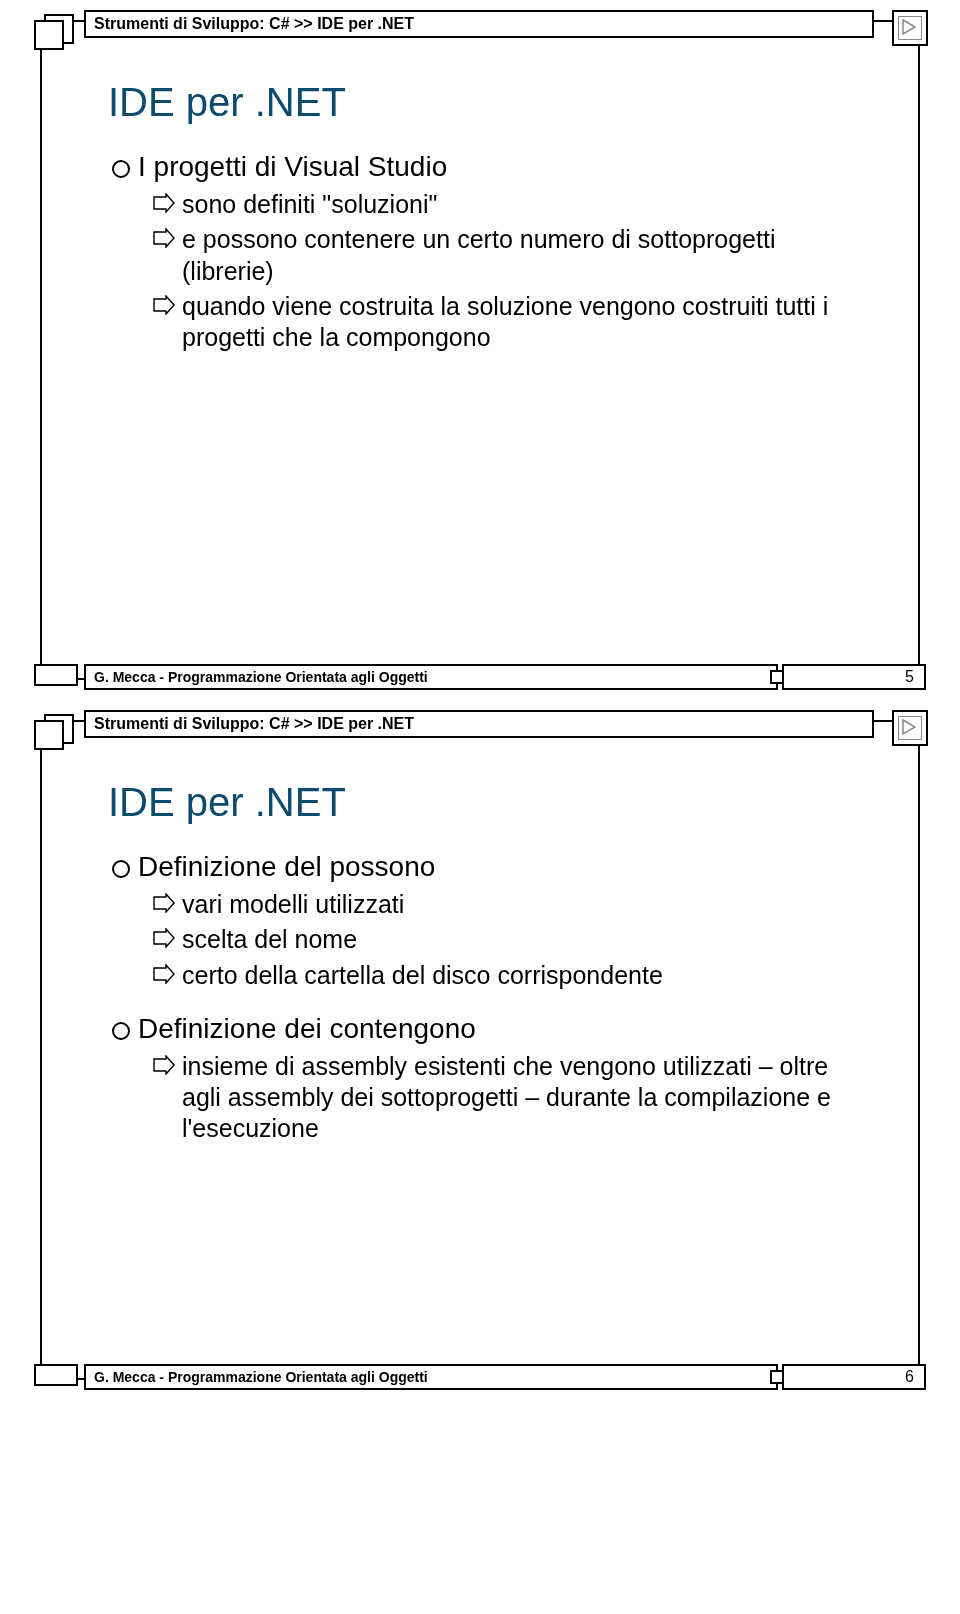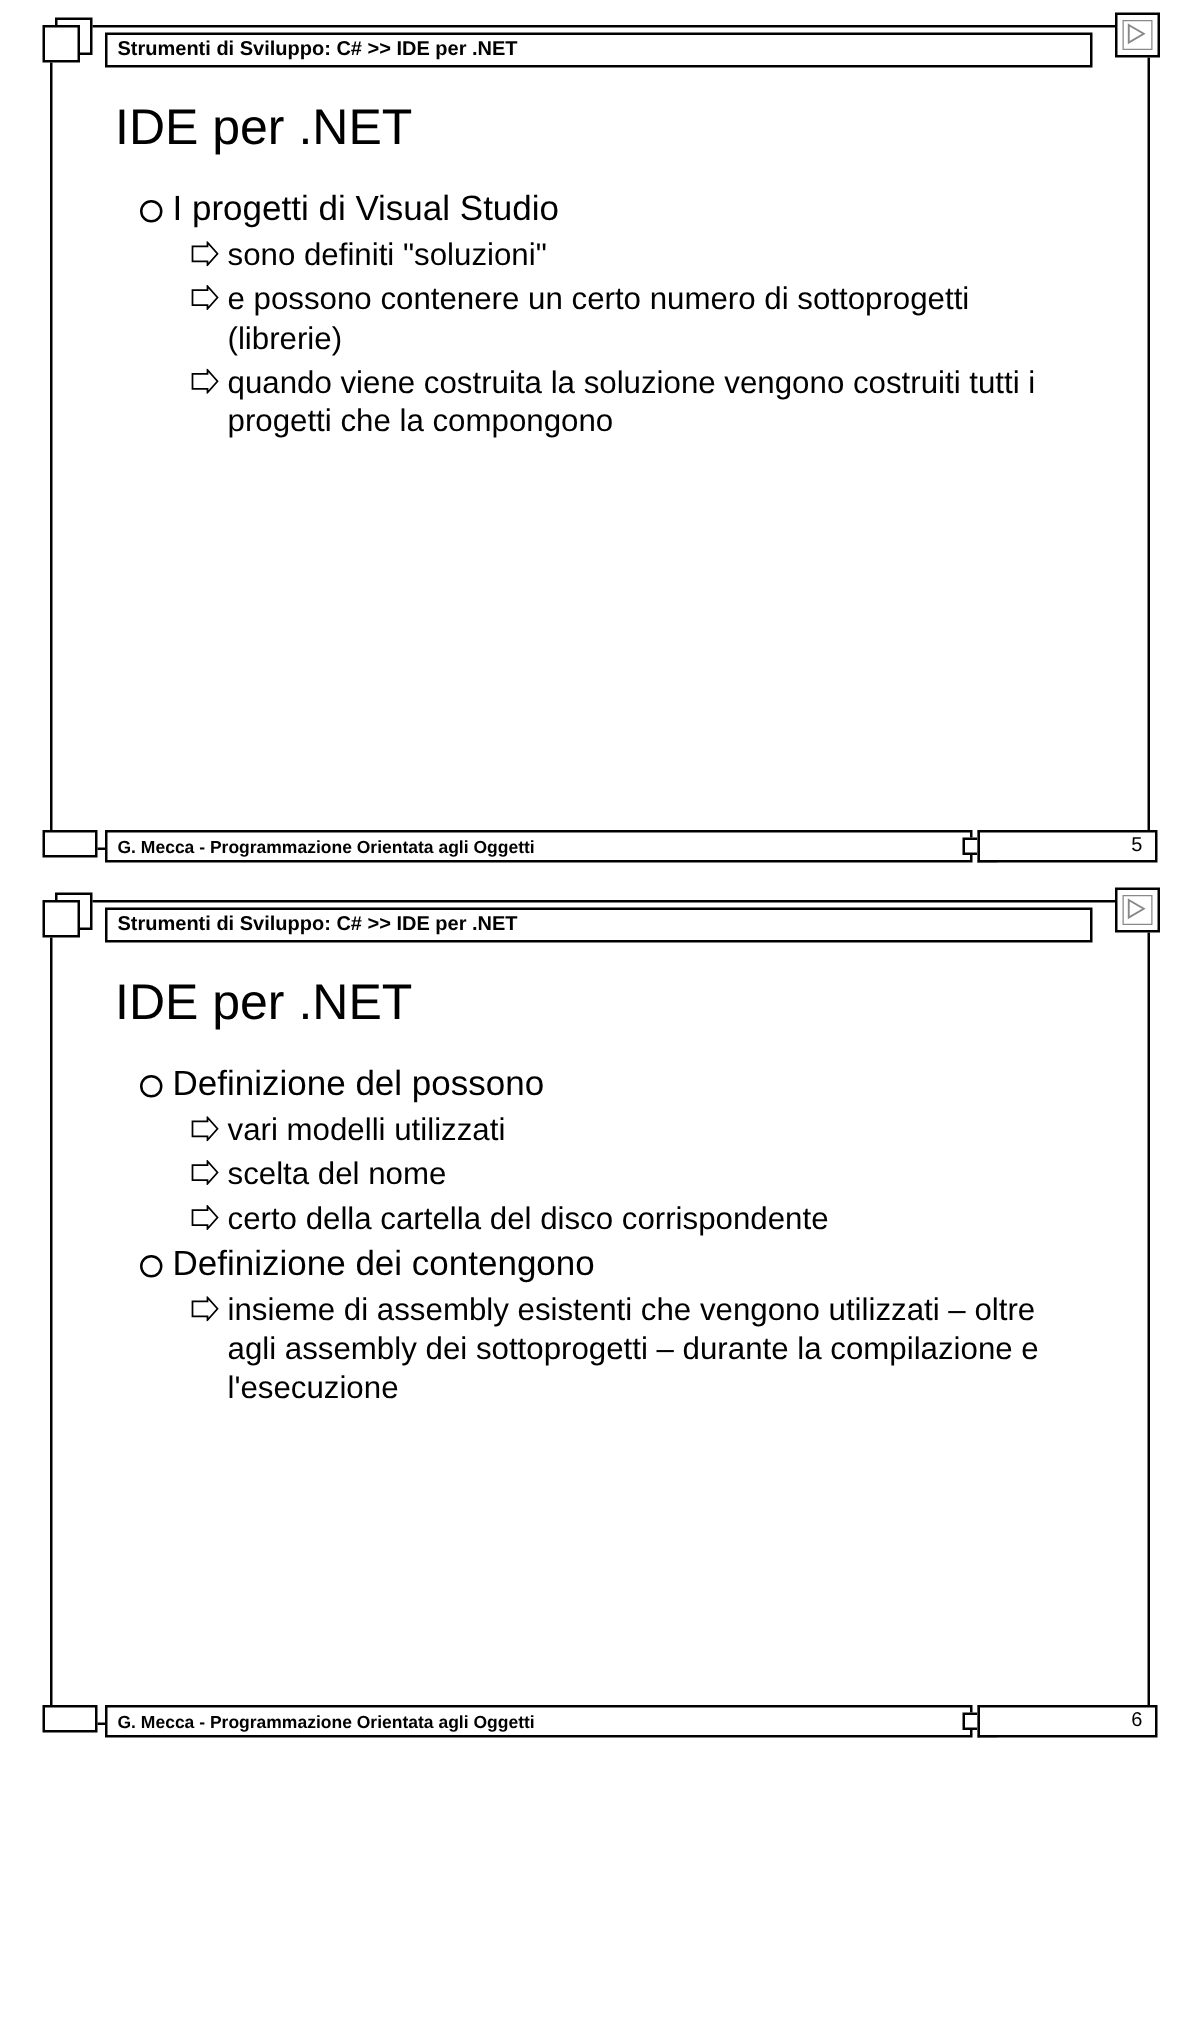--- a/index.html
+++ b/index.html
@@ -56,21 +56,20 @@
     left: 42px;
     right: 44px;
     height: 24px;
     border: 2px solid #000;
     background: #fff;
     display: flex;
     align-items: center;
     padding: 0 8px;
     font-size: 16px;
     font-weight: bold;
-    margin-top: 16px;
   }
   
   .footer-bar {
     position: absolute;
     bottom: -12px;
     left: 42px;
     right: 140px;
     height: 22px;
     border: 2px solid #000;
     background: #fff;
@@ -114,25 +113,25 @@
     bottom: -6px; right: 134px;
     width: 10px; height: 10px;
     border: 2px solid #000;
     background: #fff;
   }
 
   .content { padding: 6px 20px 0 20px; }
   h1.title {
     font-size: 40px;
     font-weight: normal;
-    margin: 6px 0 26px 0;
-    color: #000000;
+    margin: 6px 0 26px 16px;
+    color: #0c4a6e;
   }
   .level1 {
-    margin: 4px 0 6px 20px;
+    margin: 22px 0 6px 20px;
     font-size: 28px;
     color: #000;
     position: relative;
     padding-left: 26px;
   }
   .level1::before {
     content: "";
     position: absolute;
     left: 0; top: 9px;
     width: 14px; height: 14px;

